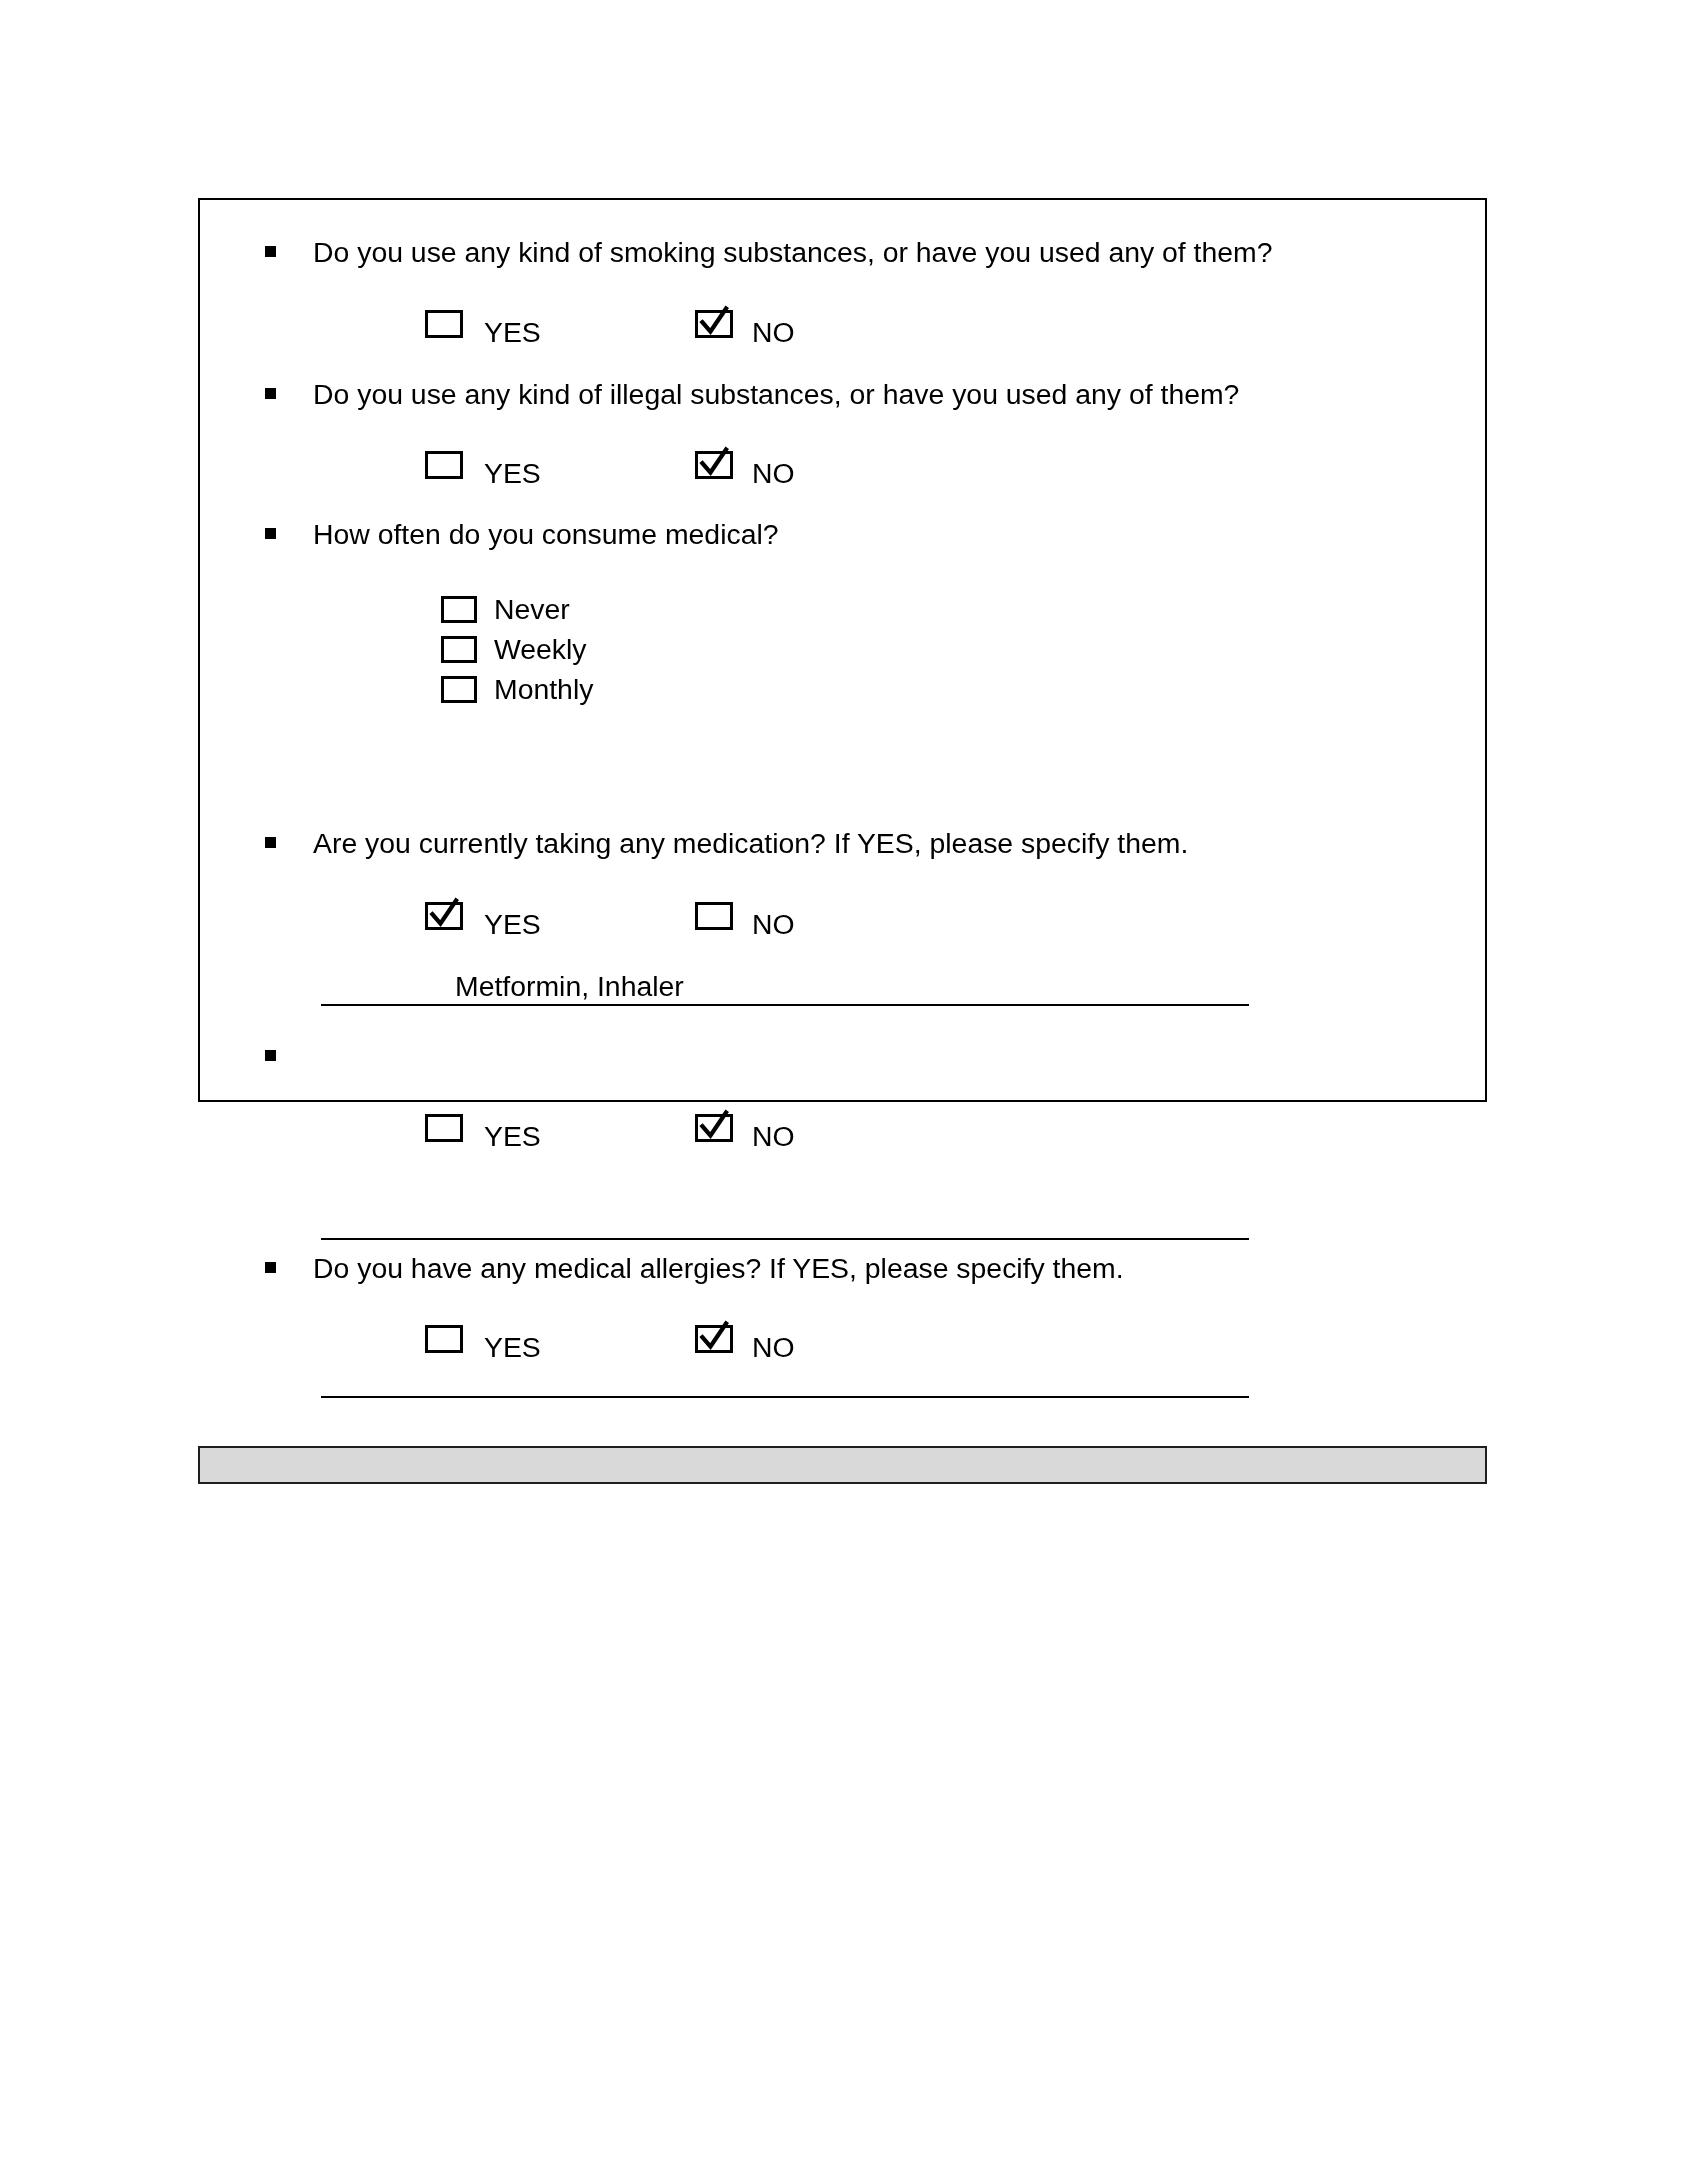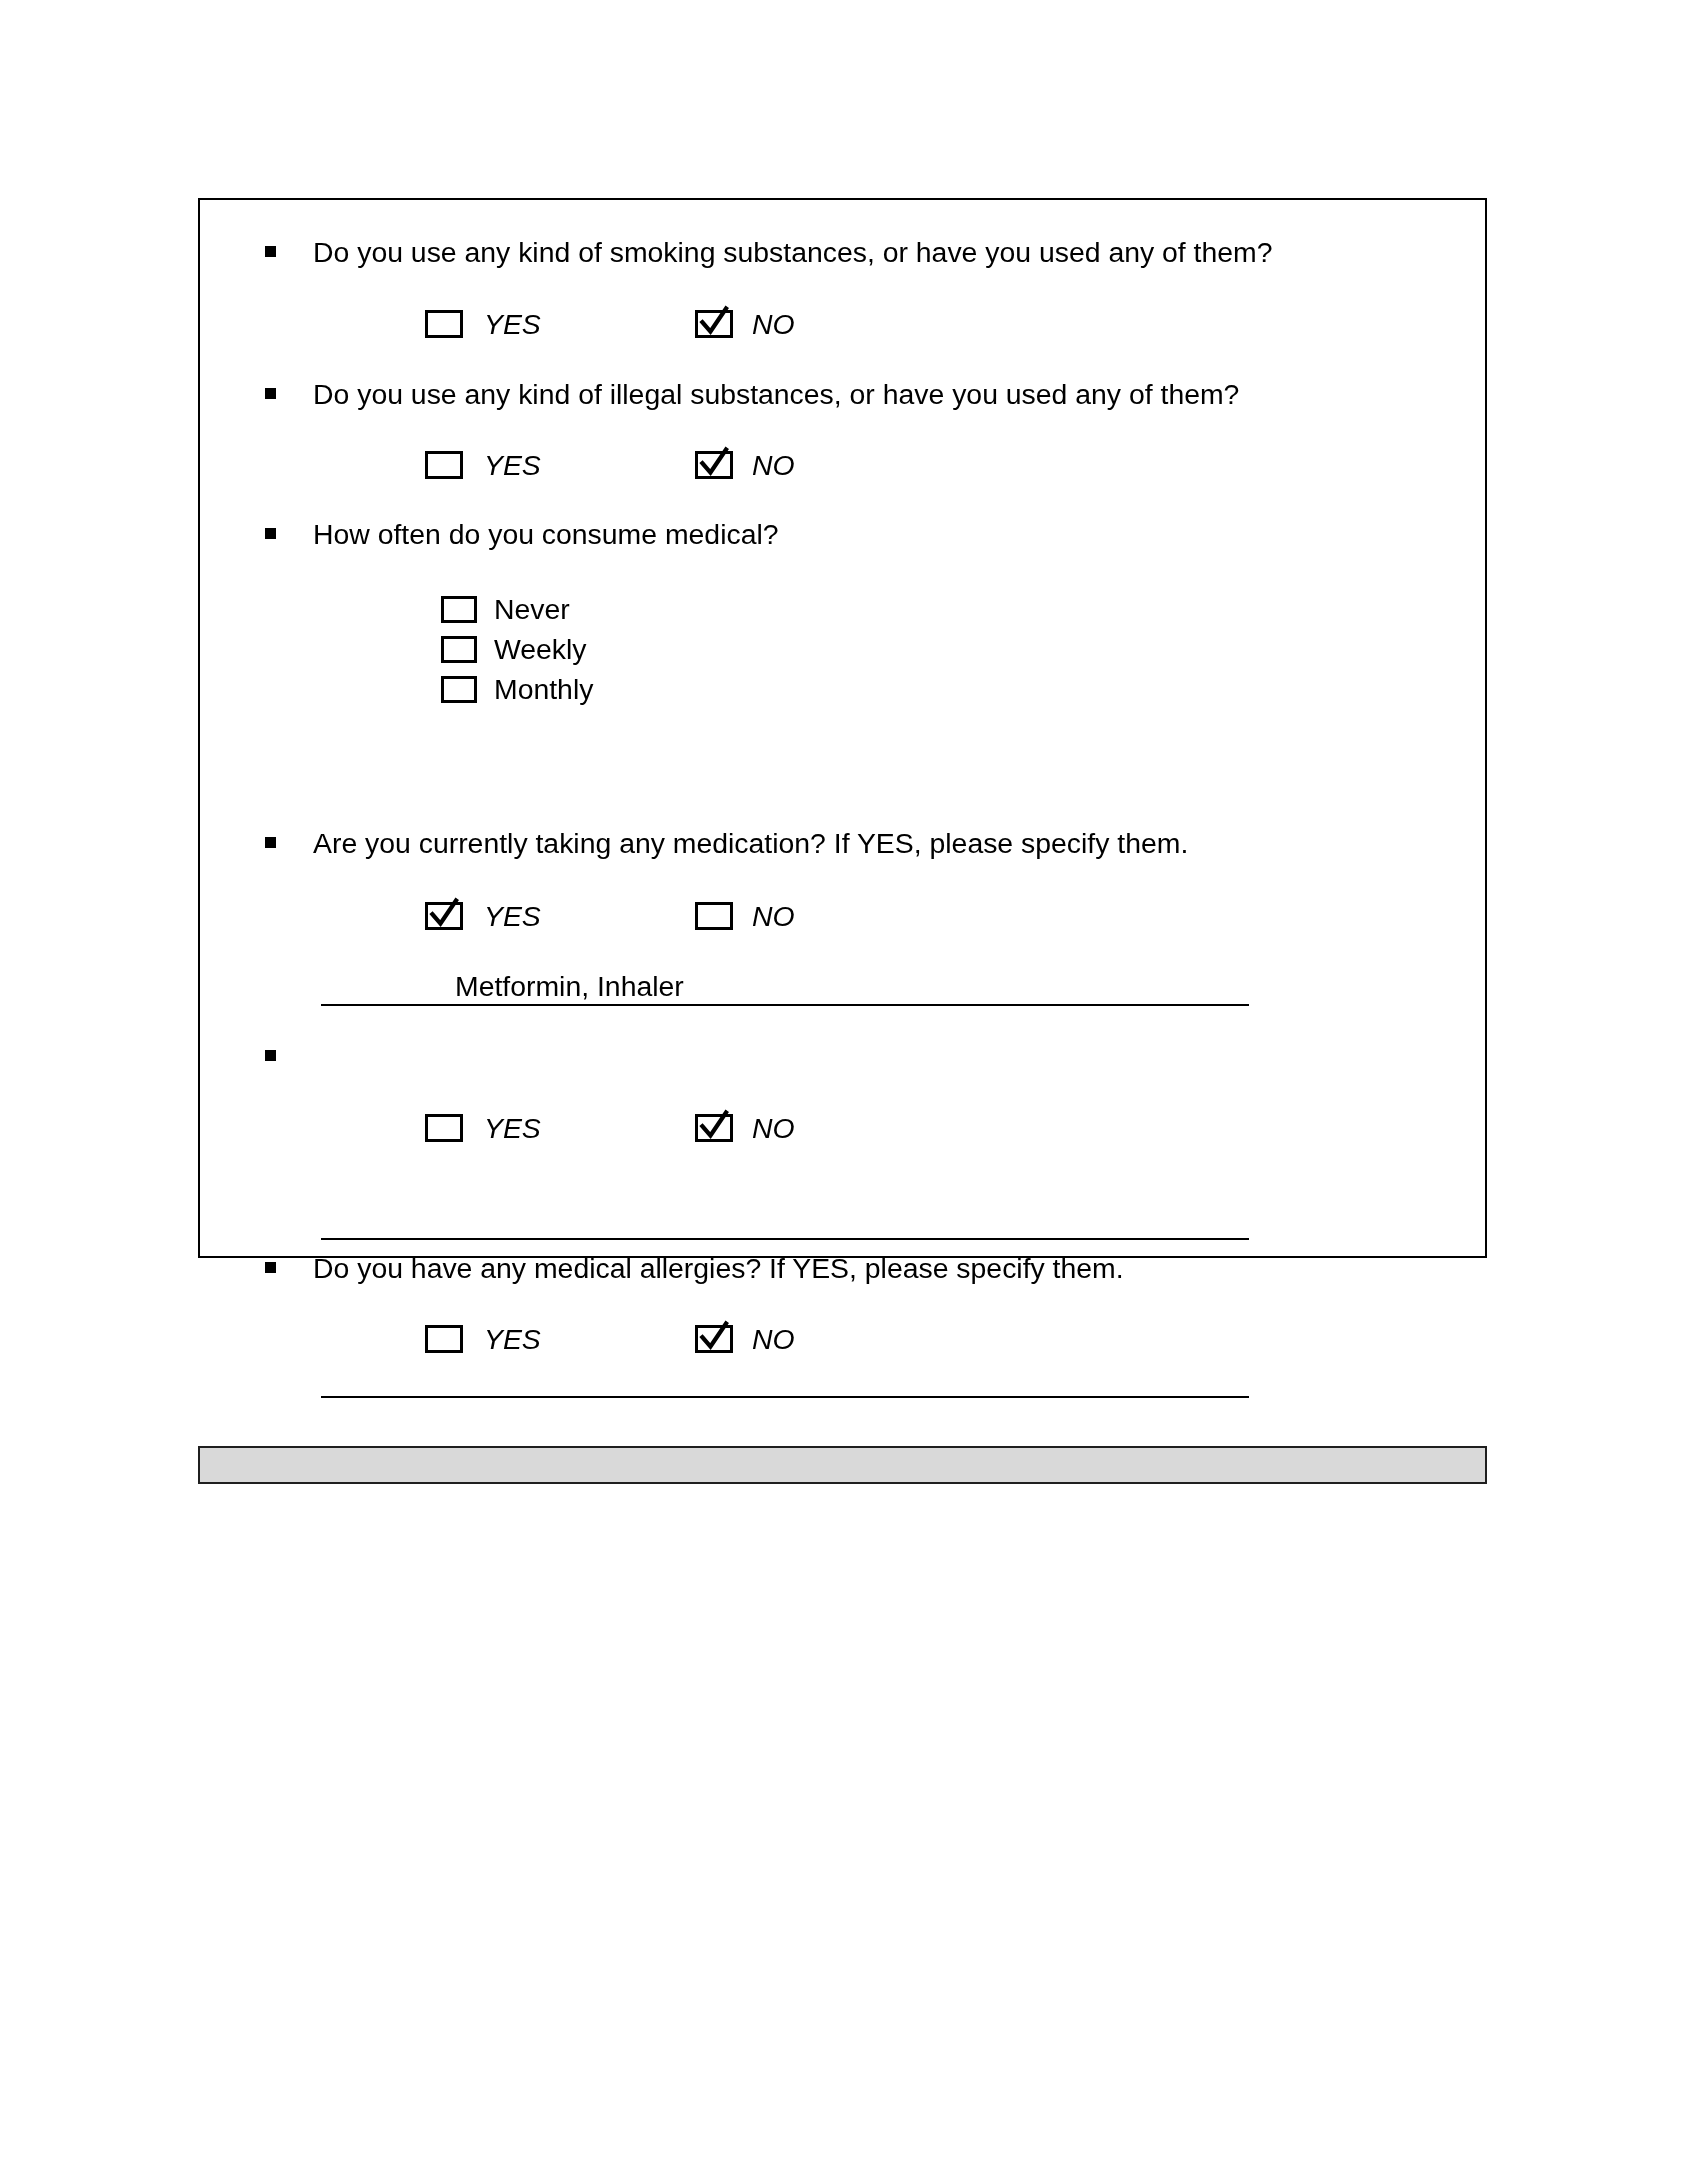--- a/index.html
+++ b/index.html
@@ -1,40 +1,40 @@
 <!DOCTYPE html>
 <html style="font-size:10.6px"><head>
 <meta charset="utf-8">
 <style>
   html, body { margin:0; padding:0; background:#ffffff; }
   .page {
     position:relative; width:1687px; height:2183px; background:#ffffff;
     font-family:"Liberation Sans", sans-serif; color:#000000;
   }
   .form-box {
-    position:absolute; left:198px; top:198px; width:1289px; height:1060px;
+    position:absolute; left:198px; top:198px; width:1289px; height:904px;
     border:2px solid #000000; box-sizing:border-box; background:#ffffff;
   }
   .footer-bar {
     position:absolute; left:198px; top:1446px; width:1289px; height:38px;
     background:#d9d9d9; border:2px solid #1f1f1f; box-sizing:border-box;
   }
   .question { position:absolute; left:0; height:34px; width:100%; }
   .bullet { position:absolute; left:65px; top:11.2px; width:11.2px; height:11.2px; background:#000000; }
   .q-text { position:absolute; left:113px; top:0; font-size:28.4px; line-height:34px; white-space:nowrap; }
 
   .answer-row { position:absolute; height:28px; width:100%; }
   .cb {
     position:absolute; width:38px; height:28px; border:3.3px solid #000000;
     box-sizing:border-box; background:#ffffff; top:0;
   }
   .tick { display:none; position:absolute; left:-8%; top:-34%; width:120%; height:136%; overflow:visible; }
   .cb[data-checked="true"] .tick { display:block; }
   .tick path { stroke:#000000; stroke-width:3.4; fill:none; stroke-linecap:square; stroke-linejoin:miter; }
-  .cb-label { position:absolute; top:0; font-size:28.4px; line-height:28px; white-space:nowrap;font-style:italic; }
+  .cb-label { position:absolute; top:8px; font-size:28.4px; line-height:28px; white-space:nowrap; }
 
   .option-row { position:absolute; height:26.5px; width:100%; }
   .cb.small { width:36px; height:26.5px; left:241px; }
   .option-label { position:absolute; left:294px; top:0; font-size:28.4px; line-height:26.5px; white-space:nowrap; }
 
   .answer-line {
     position:absolute; left:121px; width:928px; height:37px;
     border-bottom:2px solid #000000; box-sizing:border-box;
     padding-left:134px; display:flex; align-items:center;
   }

